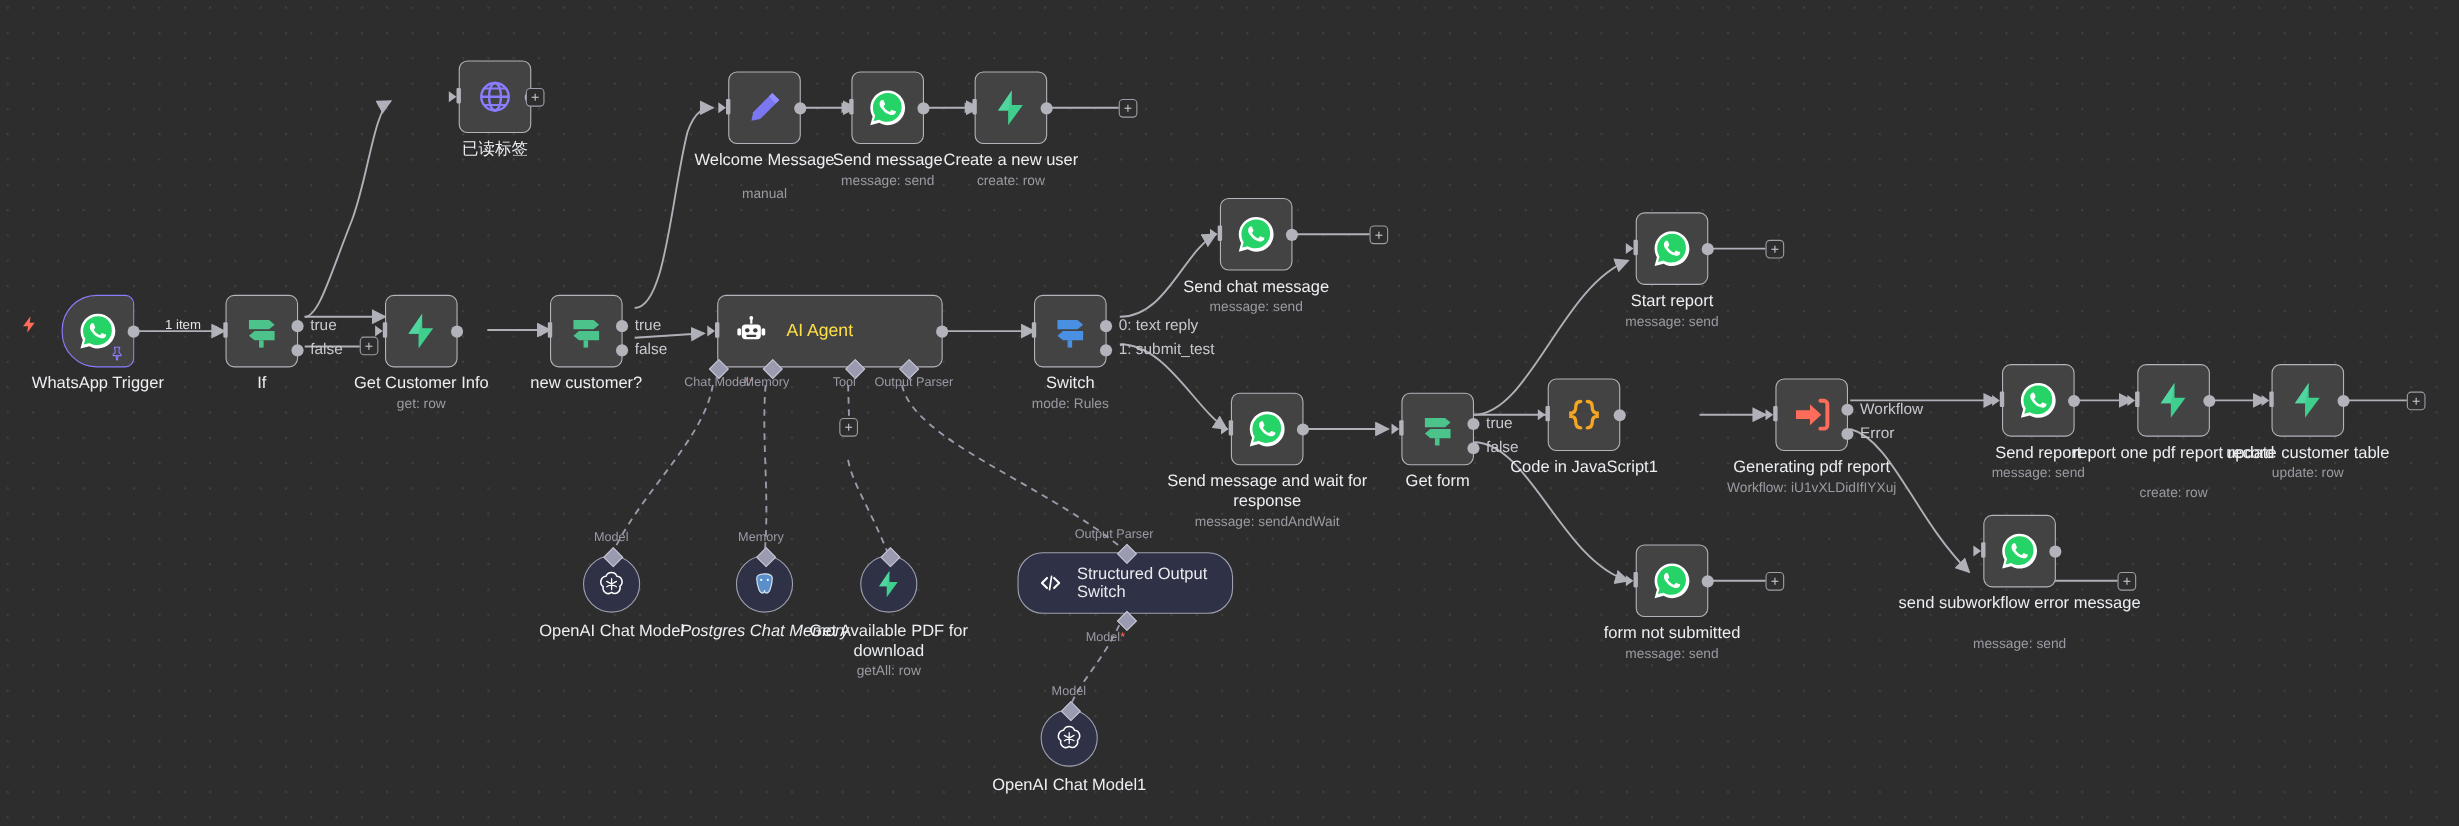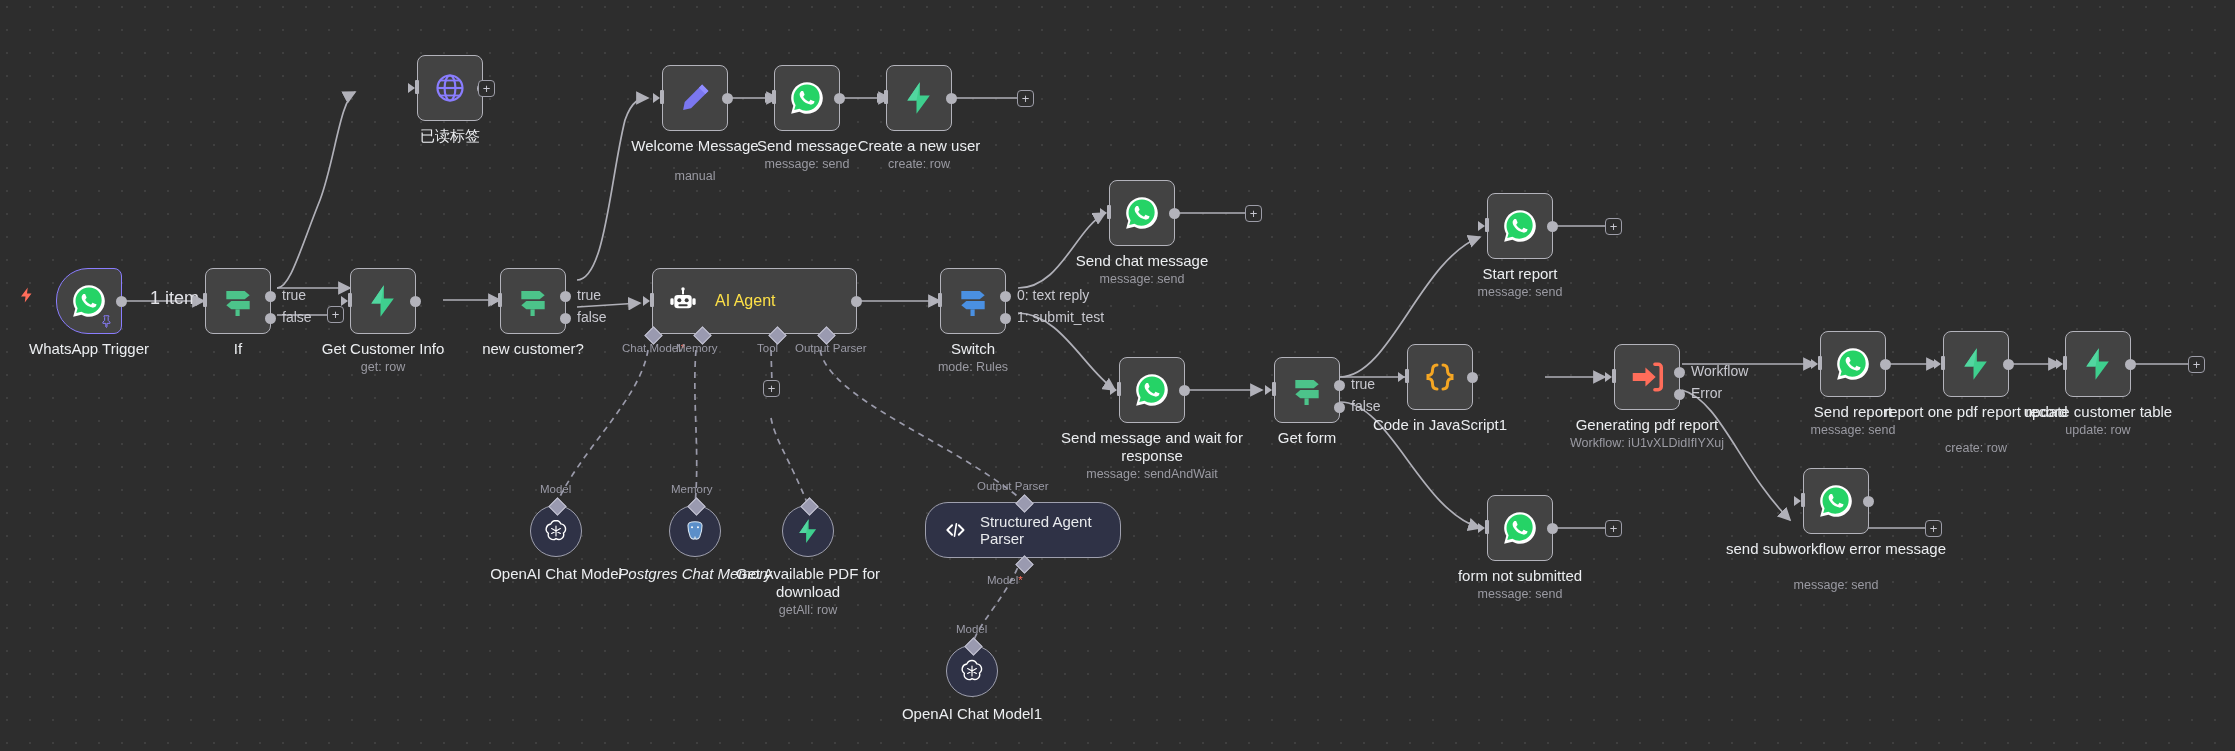--- a/index.html
+++ b/index.html
@@ -199,21 +199,21 @@
         <path d="M24 7C14.6 7 7 14.6 7 24c0 3.3 1 6.4 2.6 9l-1.7 6.3 6.5-1.7c2.5 1.5 5.4 2.4 8.6 2.4 9.4 0 17-7.6 17-17S33.4 7 24 7z" fill="#25D366"></path>
         <path d="M32.4 27.9c-.5-.2-2.8-1.4-3.2-1.5-.4-.2-.7-.2-1 .2-.3.5-1.1 1.4-1.4 1.7-.3.3-.5.3-1 .1-.5-.2-2-.8-3.8-2.4-1.4-1.2-2.3-2.8-2.6-3.2-.3-.5 0-.7.2-1l.7-.9c.2-.3.3-.5.5-.8.2-.3.1-.6 0-.8-.1-.2-1-2.5-1.4-3.4-.4-.9-.7-.8-1-.8h-.9c-.3 0-.8.1-1.2.6-.4.5-1.6 1.5-1.6 3.8s1.6 4.4 1.9 4.7c.2.3 3.2 5 7.8 6.9 3.8 1.6 4.6 1.3 5.4 1.2.8-.1 2.8-1.1 3.2-2.2.4-1.1.4-2 .3-2.2-.1-.2-.4-.3-.9-.5z" fill="#fff"></path>
       </svg>
       <svg class="pin" width="14" height="14" viewBox="0 0 24 24">
         <path d="M9 3h6v2l-1 1v5l3 3v2h-5v6l-1 1-1-1v-6H5v-2l3-3V6L7 5V3z" fill="none" stroke="#8a7dff" stroke-width="1.7"></path>
       </svg>
       <span class="port out"></span>
     </div>
     <div class="nlabel">WhatsApp Trigger</div>
   </div>
-  <div style="position:absolute;left:150px;top:288px;color:#e3e3e8;font-size:18px;">1 item</div>
+  <div style="position:absolute;left:150px;top:288px;color:#e3e3e8;font-size:12px;">1 item</div>
 
   <div class="node" style="left:205px;top:268px;">
     <div class="nbox">
       <span class="in-arrow"></span>
       <svg class="ico" width="40" height="40" viewBox="0 0 48 48">
         <path d="M10 12h22l6 5-6 5H10z" fill="#4cc38a"></path>
         <path d="M38 24H16l-6 5 6 5h22z" fill="#4cc38a"></path>
         <rect x="21" y="34" width="5" height="8" fill="#4cc38a"></rect>
       </svg>
       <span class="port out2a"></span>
@@ -553,21 +553,21 @@
   </div>
 
   <div class="node" style="left:925px;top:502px;">
     <div class="pill" style="width:196px;height:56px;">
       <span class="diamond" style="left:92px;top:-6px;"></span>
       <svg class="ico" width="30" height="30" viewBox="0 0 48 48">
         <path d="M17 14 L7 24 l10 10" fill="none" stroke="#fff" stroke-width="4" stroke-linecap="round" stroke-linejoin="round"></path>
         <path d="M31 14 L41 24 l-10 10" fill="none" stroke="#fff" stroke-width="4" stroke-linecap="round" stroke-linejoin="round"></path>
         <path d="M26 11 L22 37" stroke="#fff" stroke-width="3.4" stroke-linecap="round"></path>
       </svg>
-      <span>Structured Agent Parser</span>
+      <span>Structured Output Switch</span>
       <span class="diamond" style="left:92px;top:55px;"></span>
     </div>
     <span class="conn-lbl" style="left:52px;top:-22px;">Output Parser</span>
     <span class="conn-lbl" style="left:62px;top:72px;"><span>Model</span><span class="req">*</span></span>
   </div>
 
   <div class="node" style="left:946px;top:645px;">
     <div class="circ">
       <span class="diamond" style="left:20px;top:-6px;"></span>
       <svg class="ico" width="28" height="28" viewBox="0 0 48 48">

